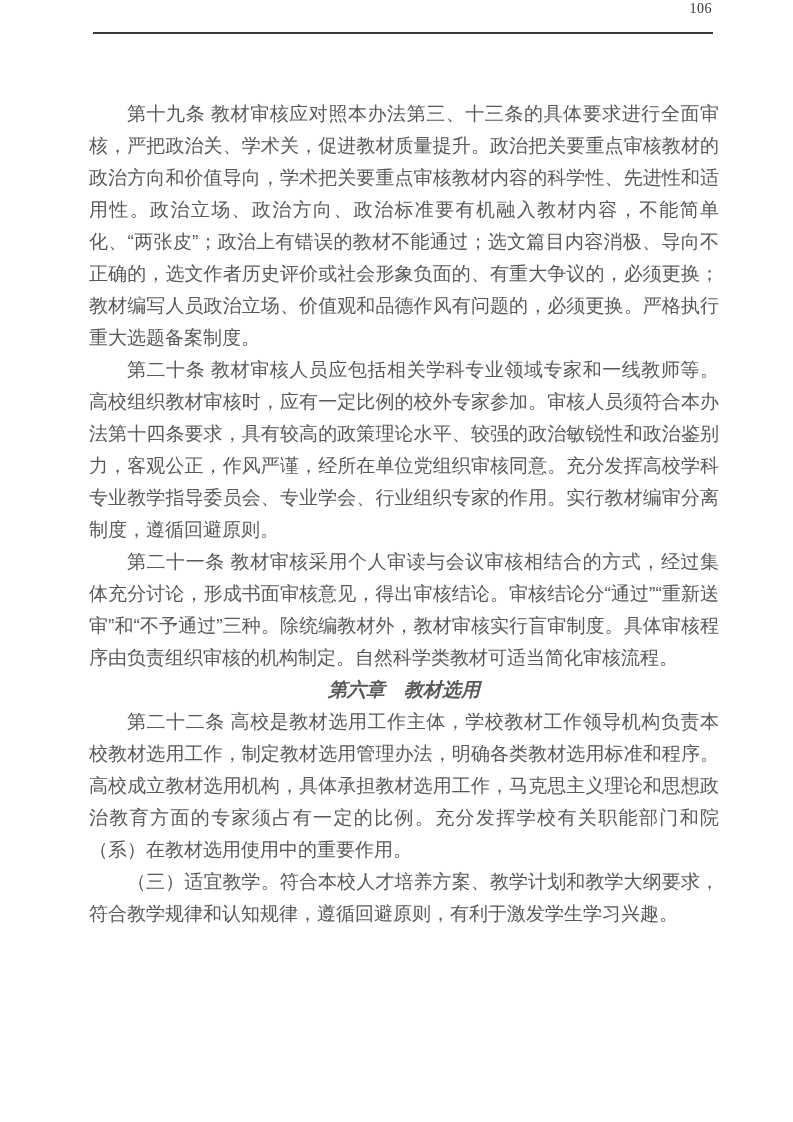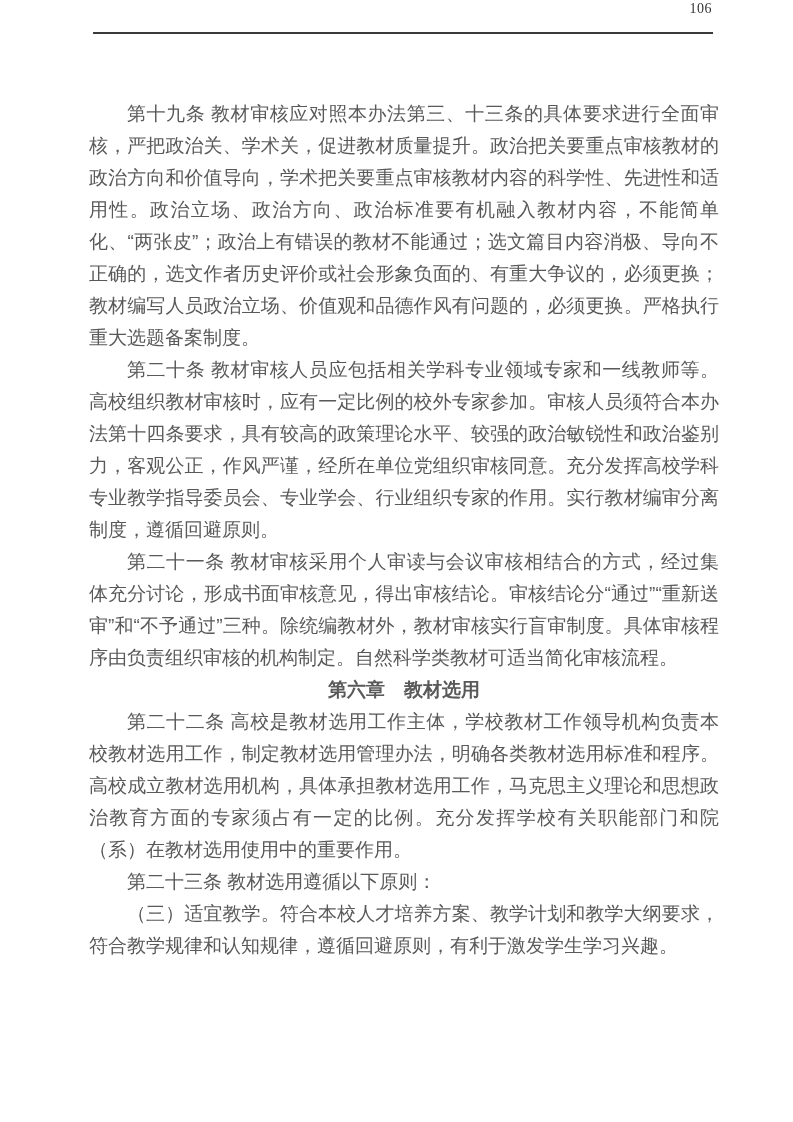--- a/index.html
+++ b/index.html
@@ -51,34 +51,34 @@
     text-indent: 2em;
   }
   .chapter-heading {
     margin: 0;
     font-size: 19px;
     line-height: 32px;
     font-weight: bold;
     text-align: center;
     text-indent: 0;
     color: #595959;
+    font-style: italic;
   }
 </style>
 </head>
 <body>
 
 <div class="page">
 
   <div class="page-number">106</div>
 
   <div class="header-rule"></div>
 
   <div class="body-text">
     <p class="para">第十九条 教材审核应对照本办法第三、十三条的具体要求进行全面审核，严把政治关、学术关，促进教材质量提升。政治把关要重点审核教材的政治方向和价值导向，学术把关要重点审核教材内容的科学性、先进性和适用性。政治立场、政治方向、政治标准要有机融入教材内容，不能简单化、“两张皮”；政治上有错误的教材不能通过；选文篇目内容消极、导向不正确的，选文作者历史评价或社会形象负面的、有重大争议的，必须更换；教材编写人员政治立场、价值观和品德作风有问题的，必须更换。严格执行重大选题备案制度。</p>
     <p class="para">第二十条 教材审核人员应包括相关学科专业领域专家和一线教师等。高校组织教材审核时，应有一定比例的校外专家参加。审核人员须符合本办法第十四条要求，具有较高的政策理论水平、较强的政治敏锐性和政治鉴别力，客观公正，作风严谨，经所在单位党组织审核同意。充分发挥高校学科专业教学指导委员会、专业学会、行业组织专家的作用。实行教材编审分离制度，遵循回避原则。</p>
     <p class="para">第二十一条 教材审核采用个人审读与会议审核相结合的方式，经过集体充分讨论，形成书面审核意见，得出审核结论。审核结论分“通过”“重新送审”和“不予通过”三种。除统编教材外，教材审核实行盲审制度。具体审核程序由负责组织审核的机构制定。自然科学类教材可适当简化审核流程。</p>
     <h2 class="chapter-heading">第六章　教材选用</h2>
     <p class="para">第二十二条 高校是教材选用工作主体，学校教材工作领导机构负责本校教材选用工作，制定教材选用管理办法，明确各类教材选用标准和程序。高校成立教材选用机构，具体承担教材选用工作，马克思主义理论和思想政治教育方面的专家须占有一定的比例。充分发挥学校有关职能部门和院（系）在教材选用使用中的重要作用。</p>
-    <p class="para">第二十三条 教材选用遵循以下原则：</p>
     <p class="para">（三）适宜教学。符合本校人才培养方案、教学计划和教学大纲要求，符合教学规律和认知规律，遵循回避原则，有利于激发学生学习兴趣。</p>
   </div>
 
 </div>
 
 </body></html>

